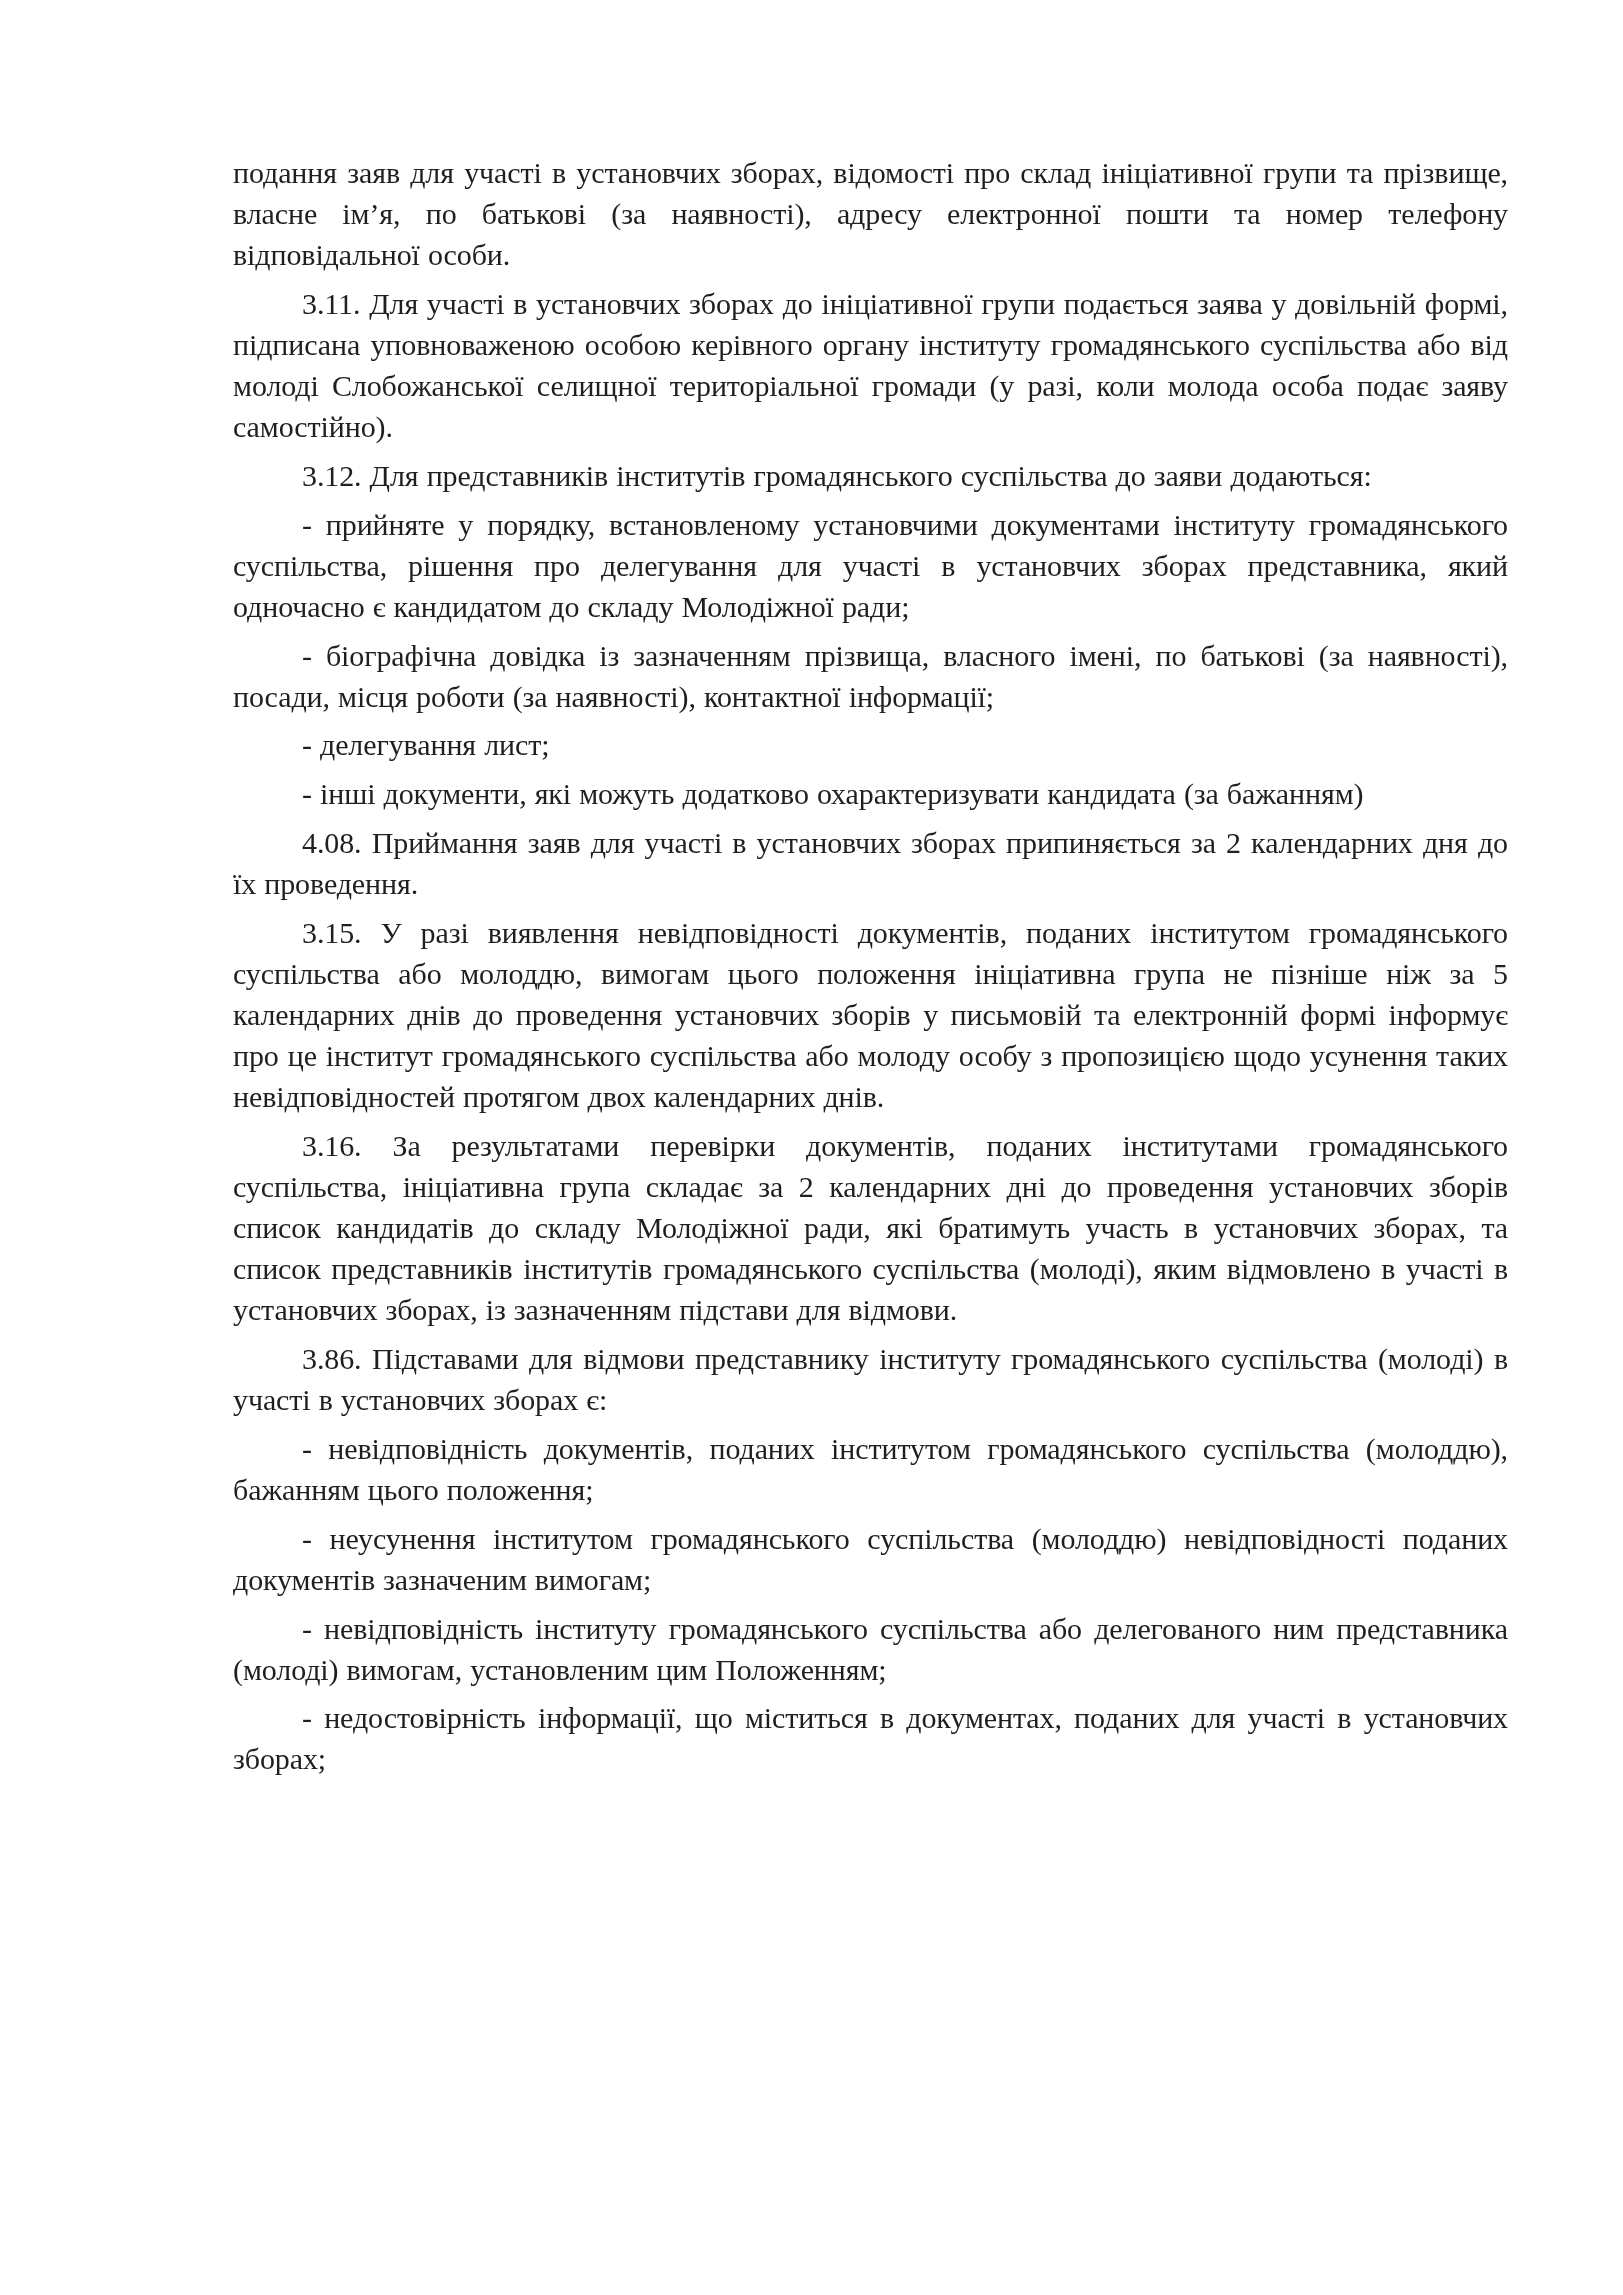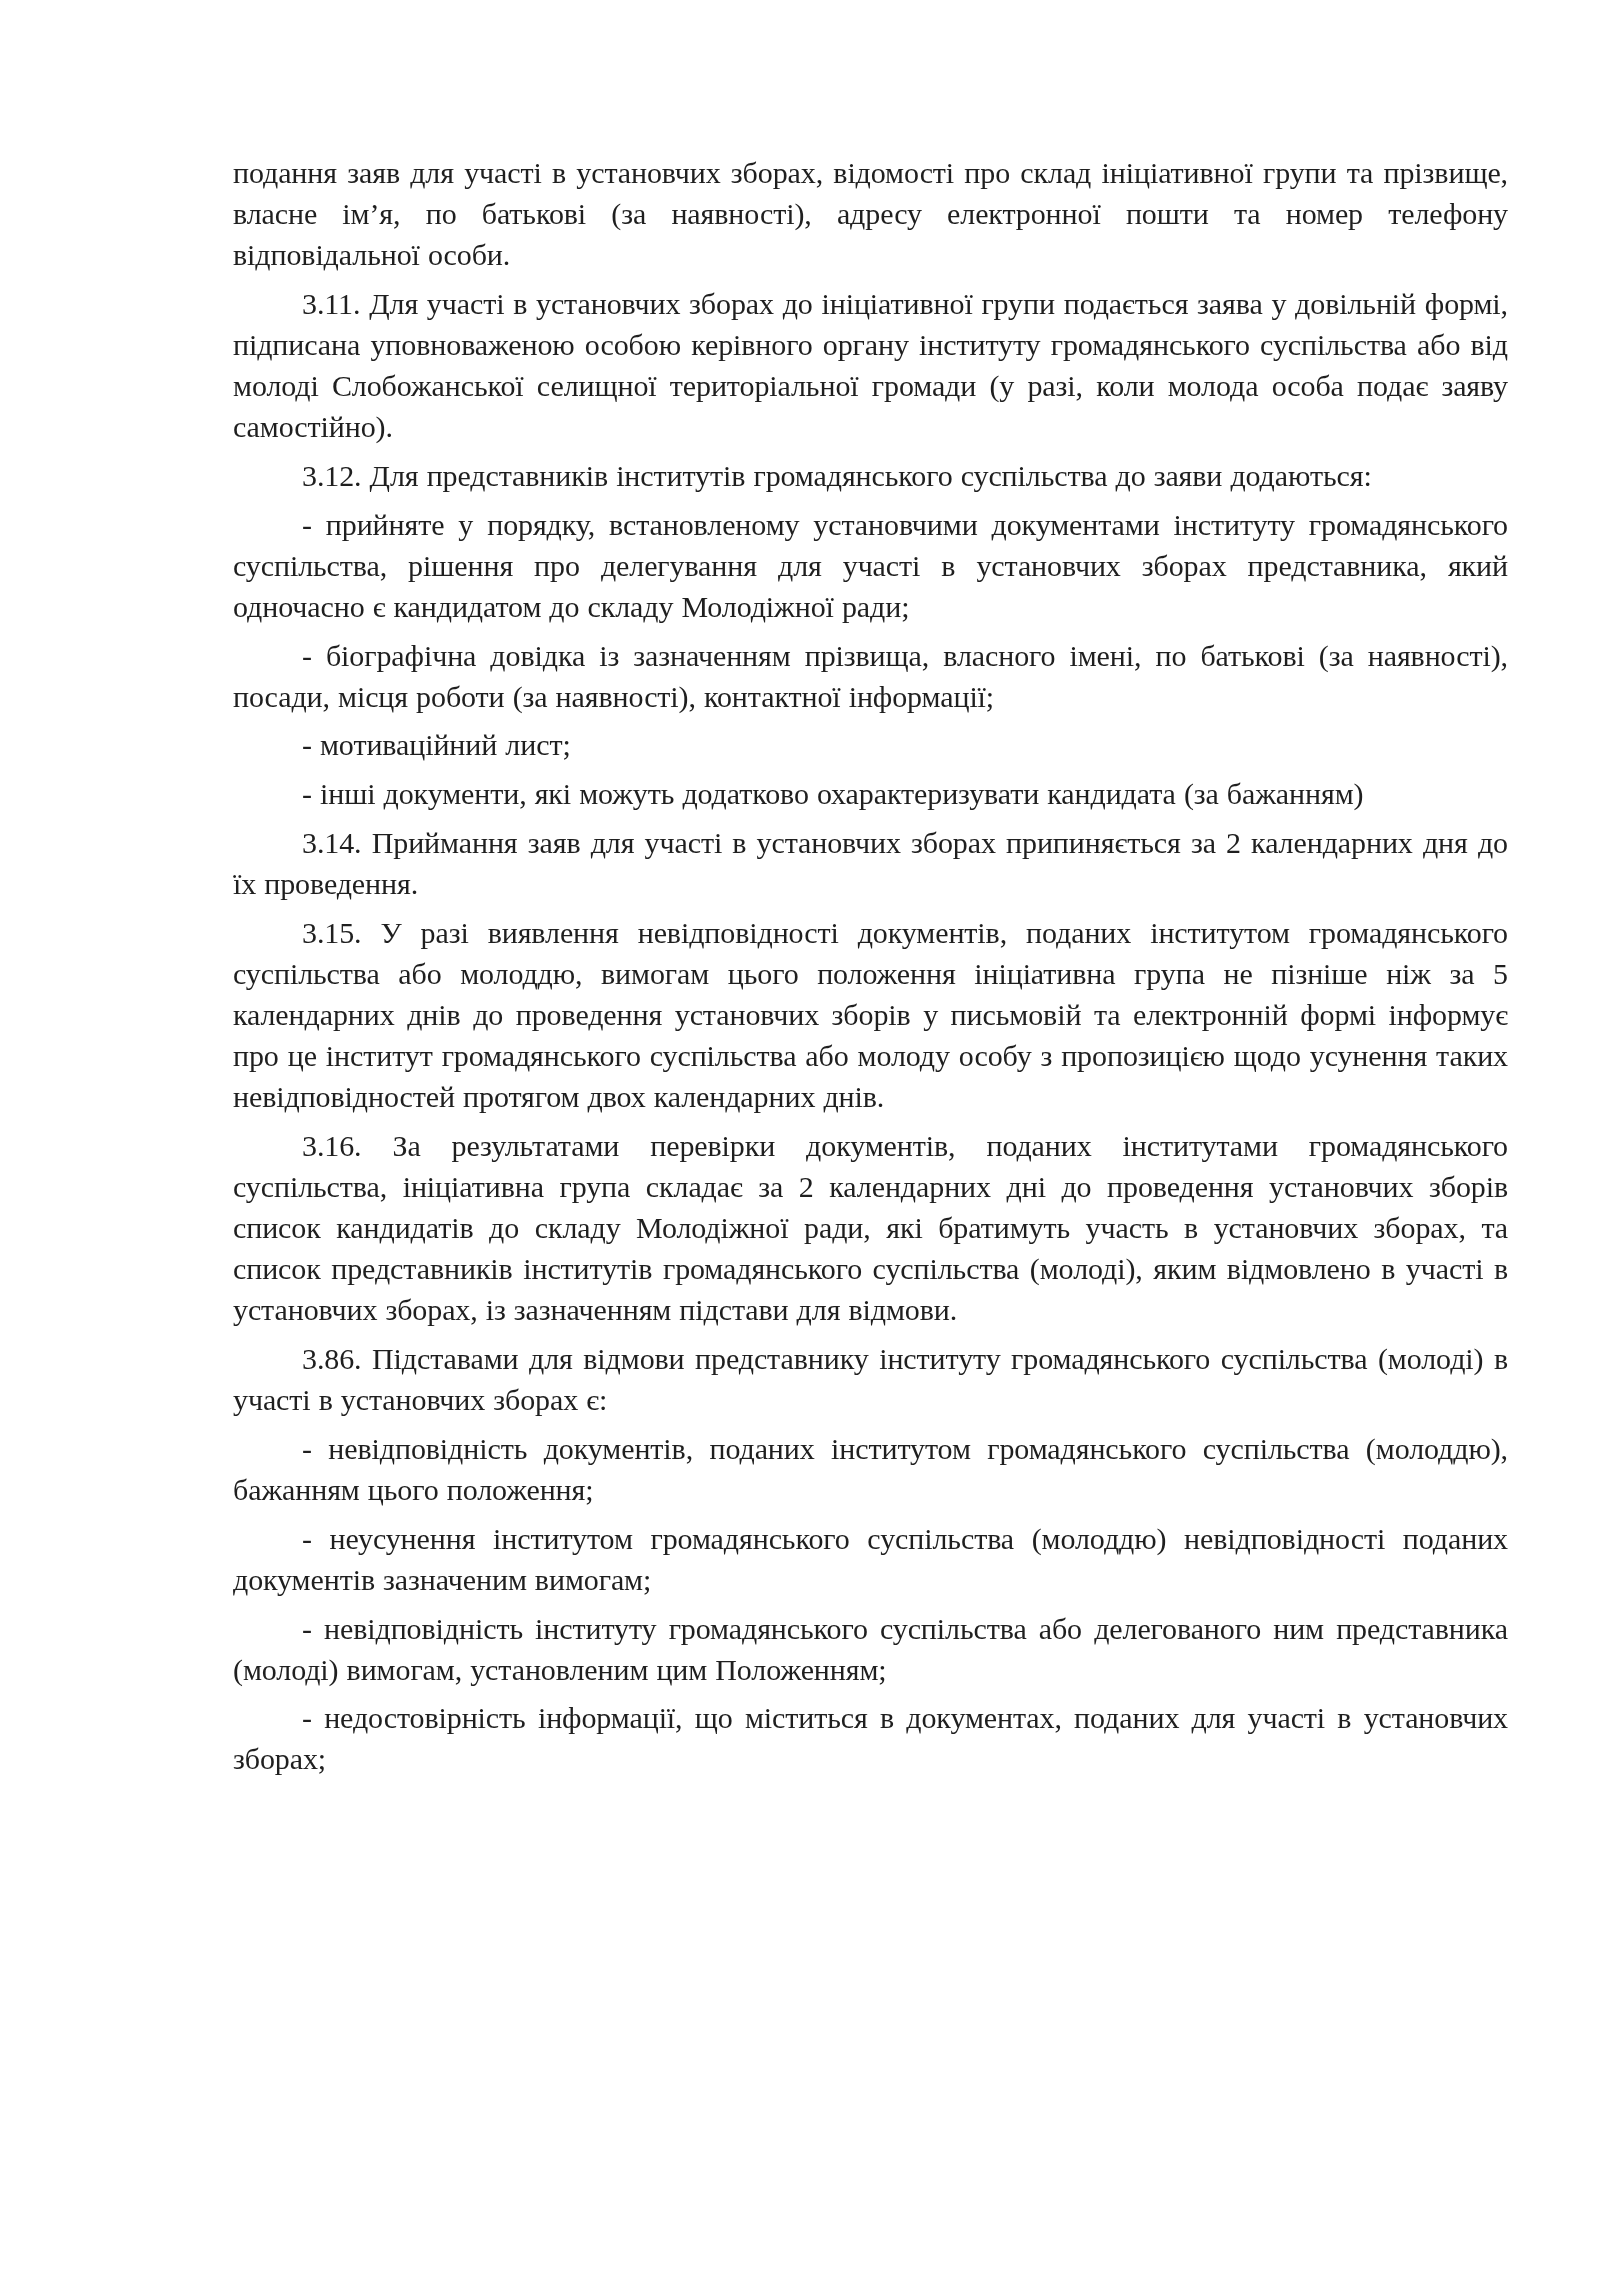--- a/index.html
+++ b/index.html
@@ -42,23 +42,23 @@
 </head>
 <body>
 
 <div class="page">
   <div class="doc-text">
     <p>подання заяв для участі в установчих зборах, відомості про склад ініціативної групи та прізвище, власне ім’я, по батькові (за наявності), адресу електронної пошти та номер телефону відповідальної особи.</p>
     <p class="indent">3.11. Для участі в установчих зборах до ініціативної групи подається заява у довільній формі, підписана уповноваженою особою керівного органу інституту громадянського суспільства або від молоді Слобожанської селищної територіальної громади (у разі, коли молода особа подає заяву самостійно).</p>
     <p class="indent">3.12. Для представників інститутів громадянського суспільства до заяви додаються:</p>
     <p class="indent">- прийняте у порядку, встановленому установчими документами інституту громадянського суспільства, рішення про делегування для участі в установчих зборах представника, який одночасно є кандидатом до складу Молодіжної ради;</p>
     <p class="indent">- біографічна довідка із зазначенням прізвища, власного імені, по батькові (за наявності), посади, місця роботи (за наявності), контактної інформації;</p>
-    <p class="indent">- мотиваційний лист;</p>
+    <p class="indent">- делегування лист;</p>
     <p class="indent">- інші документи, які можуть додатково охарактеризувати кандидата (за бажанням)</p>
-    <p class="indent">3.14. Приймання заяв для участі в установчих зборах припиняється за 2 календарних дня до їх проведення.</p>
+    <p class="indent">4.08. Приймання заяв для участі в установчих зборах припиняється за 2 календарних дня до їх проведення.</p>
     <p class="indent">3.15. У разі виявлення невідповідності документів, поданих інститутом громадянського суспільства або молоддю, вимогам цього положення ініціативна група не пізніше ніж за 5 календарних днів до проведення установчих зборів у письмовій та електронній формі інформує про це інститут громадянського суспільства або молоду особу з пропозицією щодо усунення таких невідповідностей протягом двох календарних днів.</p>
     <p class="indent">3.16. За результатами перевірки документів, поданих інститутами громадянського суспільства, ініціативна група складає за 2 календарних дні до проведення установчих зборів список кандидатів до складу Молодіжної ради, які братимуть участь в установчих зборах, та список представників інститутів громадянського суспільства (молоді), яким відмовлено в участі в установчих зборах, із зазначенням підстави для відмови.</p>
     <p class="indent">3.86. Підставами для відмови представнику інституту громадянського суспільства (молоді) в участі в установчих зборах є:</p>
     <p class="indent">- невідповідність документів, поданих інститутом громадянського суспільства (молоддю), бажанням цього положення;</p>
     <p class="indent">- неусунення інститутом громадянського суспільства (молоддю) невідповідності поданих документів зазначеним вимогам;</p>
     <p class="indent"><span>- невідповідність інституту громадянського суспільства або делегованого ним представника (молоді) вимогам, установленим </span><b>цим</b><span> Положенням;</span></p>
     <p class="indent">- недостовірність інформації, що міститься в документах, поданих для участі в установчих зборах;</p>
   </div>
 </div>
 

